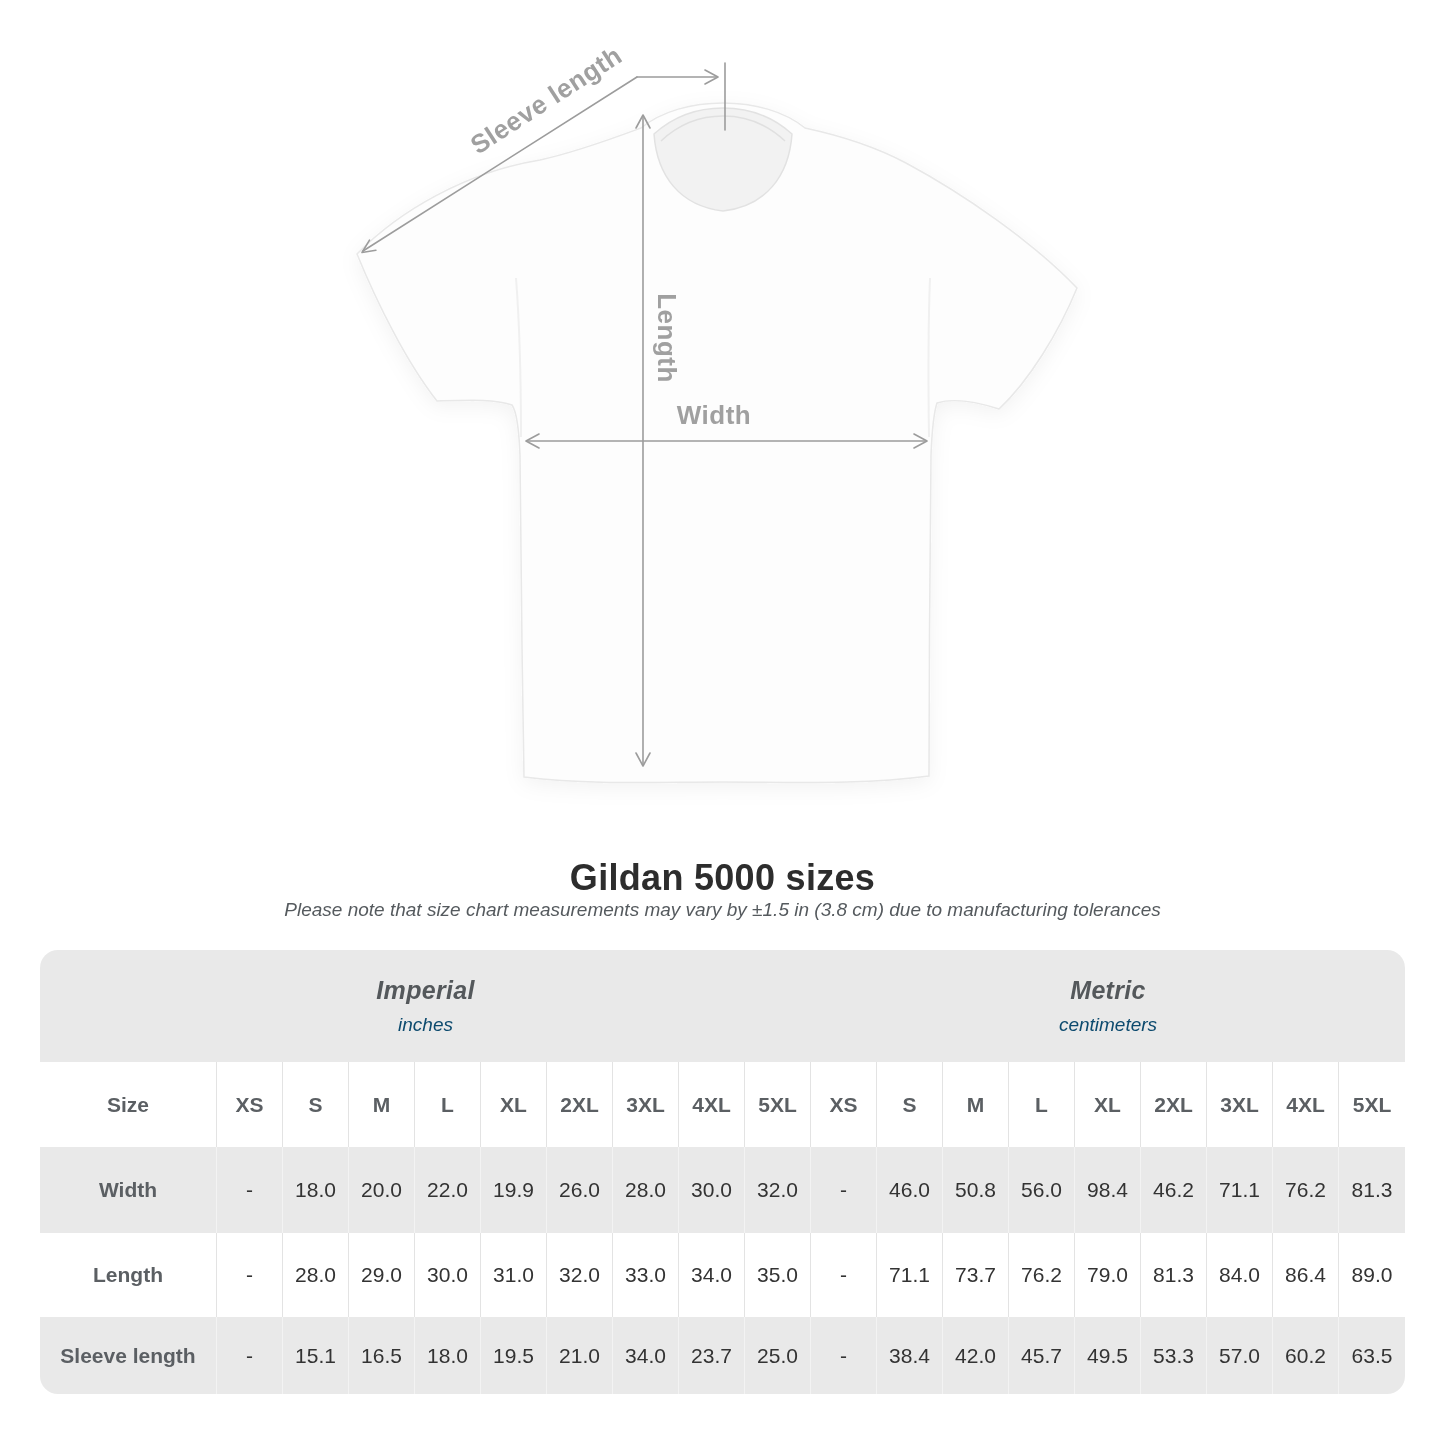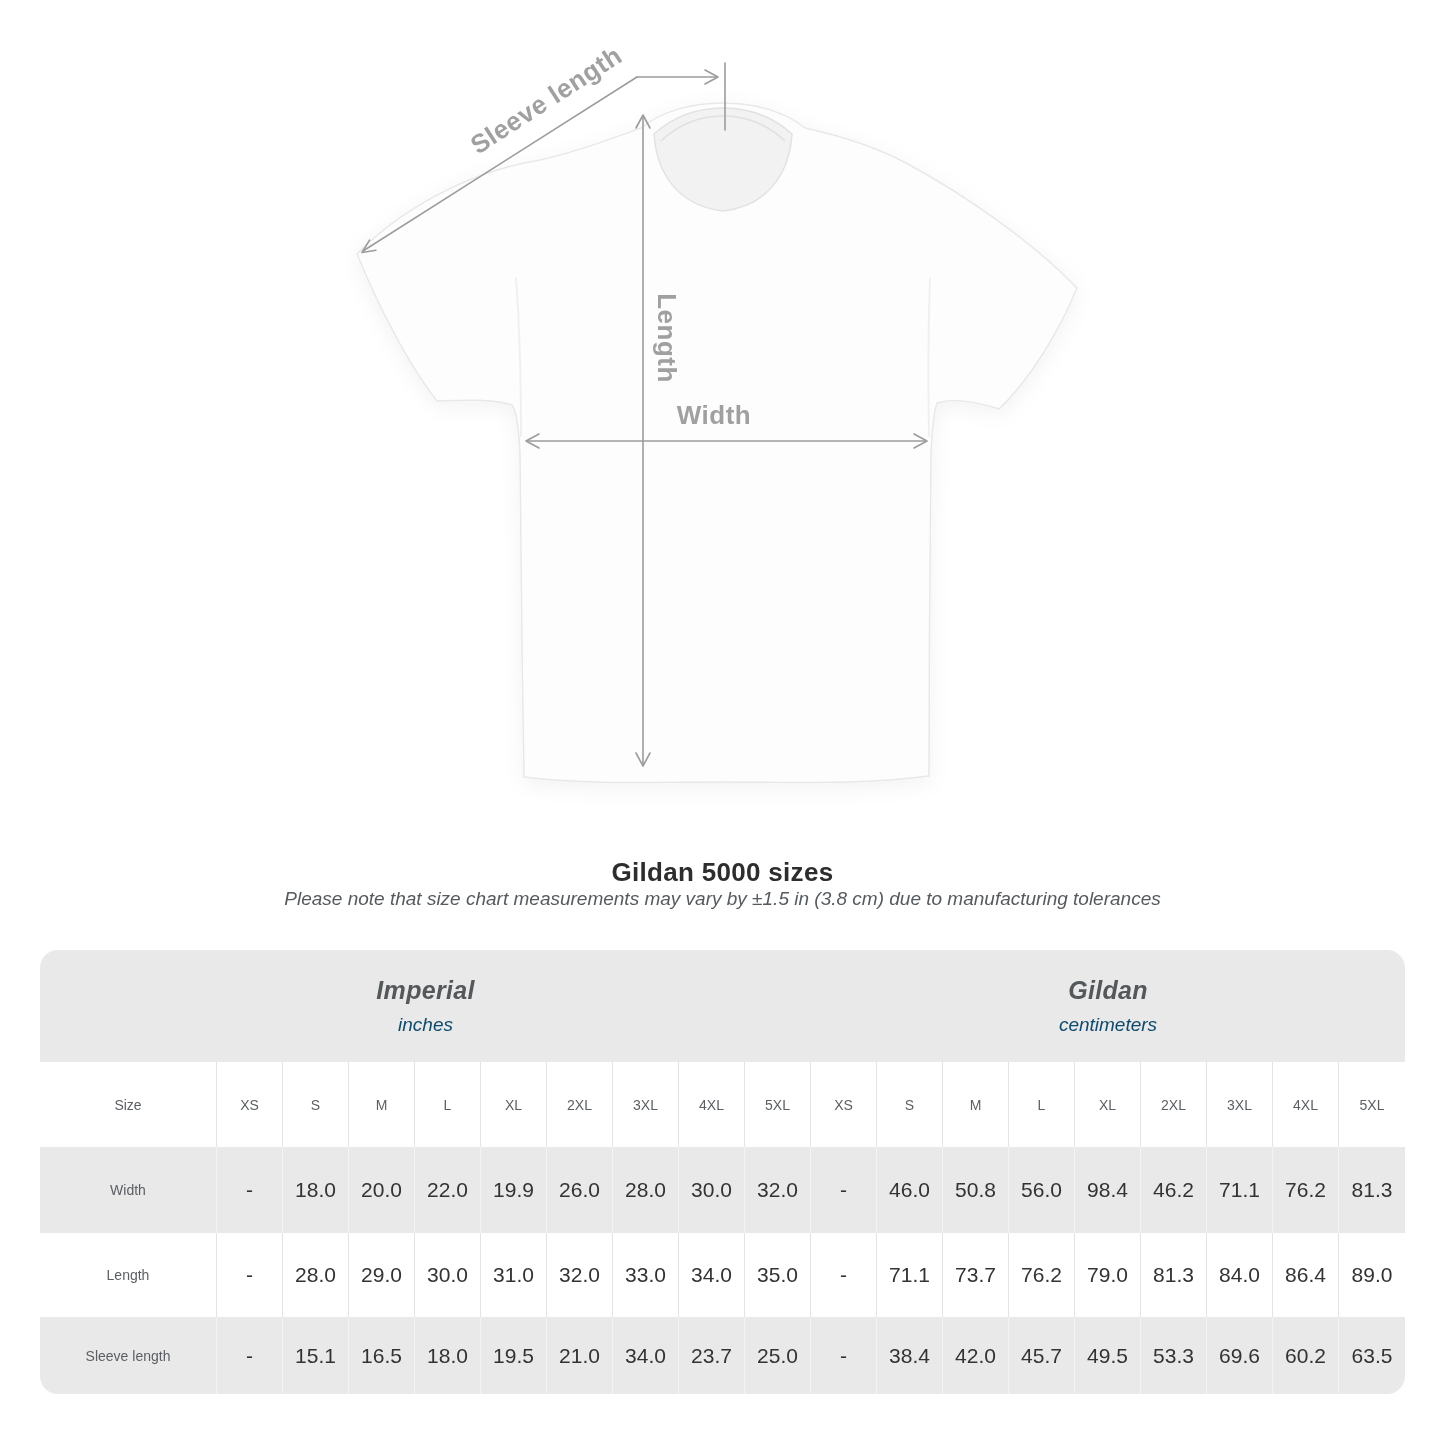--- a/index.html
+++ b/index.html
@@ -8,21 +8,21 @@
     background:#ffffff;
     font-family:"Liberation Sans", sans-serif;
   }
   
   .figure{position:absolute;left:0;top:0;width:1445px;height:845px;}
   .figure svg{display:block;}
   .dim-line{stroke:#9c9c9c;stroke-width:1.6;fill:none;stroke-linecap:round;stroke-linejoin:round;}
   .dim-label{fill:#a0a0a0;font-family:"Liberation Sans",sans-serif;font-weight:bold;font-size:26px;letter-spacing:0.5px;}
   
   .heading{position:absolute;left:0;top:857px;width:1445px;text-align:center;}
-  .title{font-size:26px;font-weight:bold;color:#2d2d2d;letter-spacing:0.3px;}
+  .title{font-size:36px;font-weight:bold;color:#2d2d2d;letter-spacing:0.3px;}
   .subtitle{font-size:19px;font-style:italic;color:#555a5e;}
   
   .size-table{
     position:absolute;left:40px;top:950px;width:1365px;height:444px;
     border-radius:18px;overflow:hidden;background:#ffffff;
   }
   .group-header{height:112px;background:#e9e9e9;display:flex;}
   .group{display:flex;flex-direction:column;align-items:center;justify-content:center;gap:9px;}
   .group.imperial{width:771px;}
   .group.metric{width:594px;}
@@ -30,21 +30,21 @@
   .gunit{font-size:19px;font-style:italic;color:#0c4a6e;}
   .trow{display:grid;grid-template-columns:177px repeat(18,66px);}
   .trow.thead{height:85px;}
   .trow.r1{height:86px;}
   .trow.r2{height:84px;}
   .trow.r3{height:77px;}
   .trow.alt{background:#e9e9e9;}
   .cell{display:flex;align-items:center;justify-content:center;border-right:1px solid #e3e3e3;}
   .trow.alt .cell{border-right-color:#f3f3f3;}
   .cell:last-child{border-right:none;}
-  .cell.label,.cell.colhead{font-weight:normal;color:#5b5f63;font-size:14px;}
+  .cell.label,.cell.colhead{font-weight:bold;color:#5b5f63;font-size:21px;}
   .cell.val{color:#333333;font-size:21px;}
 </style>
 </head>
 <body>
 
 <div class="figure">
   <svg width="1445" height="845" viewBox="0 0 1445 845">
     <defs>
       <filter id="soft" x="-20%" y="-20%" width="140%" height="140%">
         <feDropShadow dx="0" dy="5" stdDeviation="10" flood-color="#000000" flood-opacity="0.05"></feDropShadow>
@@ -110,21 +110,21 @@
 </div>
 
 <div class="size-table">
 
   <div class="group-header">
     <div class="group imperial">
       <div class="gname">Imperial</div>
       <div class="gunit">inches</div>
     </div>
     <div class="group metric">
-      <div class="gname">Gildan</div>
+      <div class="gname">Metric</div>
       <div class="gunit">centimeters</div>
     </div>
   </div>
 
   <div class="trow thead">
     <div class="cell label">Size</div>
   <div class="cell colhead">XS</div>
       <div class="cell colhead">S</div>
       <div class="cell colhead">M</div>
       <div class="cell colhead">L</div>
@@ -198,18 +198,18 @@
       <div class="cell val">21.0</div>
       <div class="cell val">34.0</div>
       <div class="cell val">23.7</div>
       <div class="cell val">25.0</div>
       <div class="cell val">-</div>
       <div class="cell val">38.4</div>
       <div class="cell val">42.0</div>
       <div class="cell val">45.7</div>
       <div class="cell val">49.5</div>
       <div class="cell val">53.3</div>
-      <div class="cell val">69.6</div>
+      <div class="cell val">57.0</div>
       <div class="cell val">60.2</div>
       <div class="cell val">63.5</div>
     </div>
 
 </div>
 
 </body></html>

